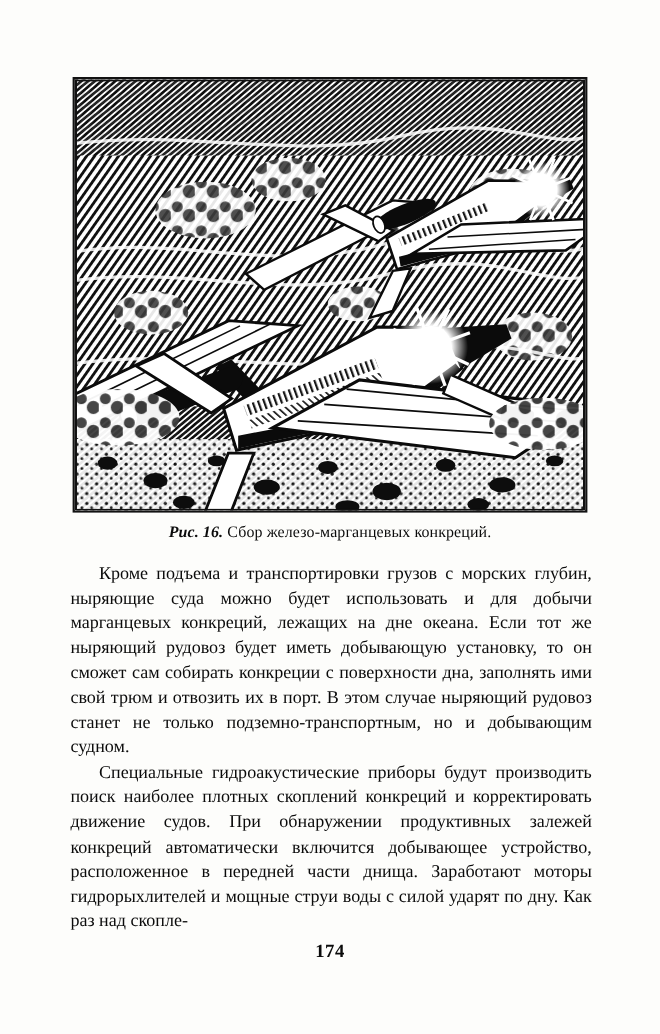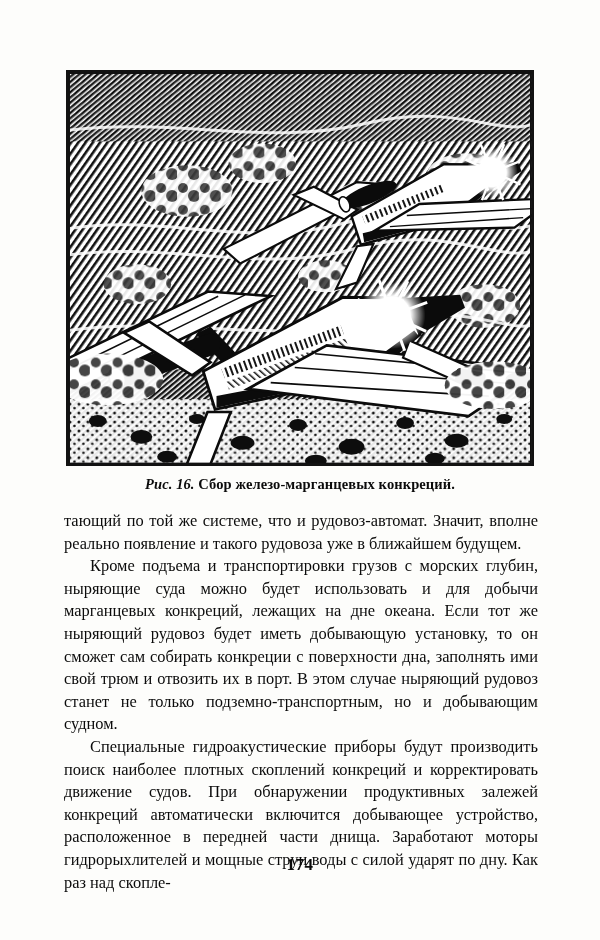--- a/index.html
+++ b/index.html
@@ -51,21 +51,21 @@
     text-align: center;
     font-size: 14.5px;
     letter-spacing: 0.1px;
   }
   .caption .cap-num {
     font-style: italic;
     font-weight: bold;
     text-align: center;
   }
   .caption .cap-text {
-    font-weight: bold;
+    font-weight: normal;
   }
 
   
   .body-text {
     position: absolute;
     left: 64px;
     top: 510px;
     width: 474px;
     font-size: 16.4px;
     line-height: 22.6px;
@@ -265,20 +265,19 @@
       </svg>
     </div>
   </div>
 
   <div class="caption">
     <span class="cap-num">Рис. 16.</span>
     <span class="cap-text">Сбор железо-марганцевых конкреций.</span>
   </div>
 
   <div class="body-text">
-    <p>тающий по той же системе, что и рудовоз-автомат. Значит, вполне реально появление и такого рудовоза уже в ближайшем будущем.</p>
     <p class="indent">Кроме подъема и транспортировки грузов с морских глубин, ныряющие суда можно будет использовать и для добычи марганцевых конкреций, лежащих на дне океана. Если тот же ныряющий рудовоз будет иметь добывающую установку, то он сможет сам собирать конкреции с поверхности дна, заполнять ими свой трюм и отвозить их в порт. В этом случае ныряющий рудовоз станет не только подземно-транспортным, но и добывающим судном.</p>
     <p class="indent">Специальные гидроакустические приборы будут производить поиск наиболее плотных скоплений конкреций и корректировать движение судов. При обнаружении продуктивных залежей конкреций автоматически включится добывающее устройство, расположенное в передней части днища. Заработают моторы гидрорыхлителей и мощные струи воды с силой ударят по дну. Как раз над скопле-</p>
   </div>
 
   <div class="folio">174</div>
 
 </div>
 
 </body></html>

